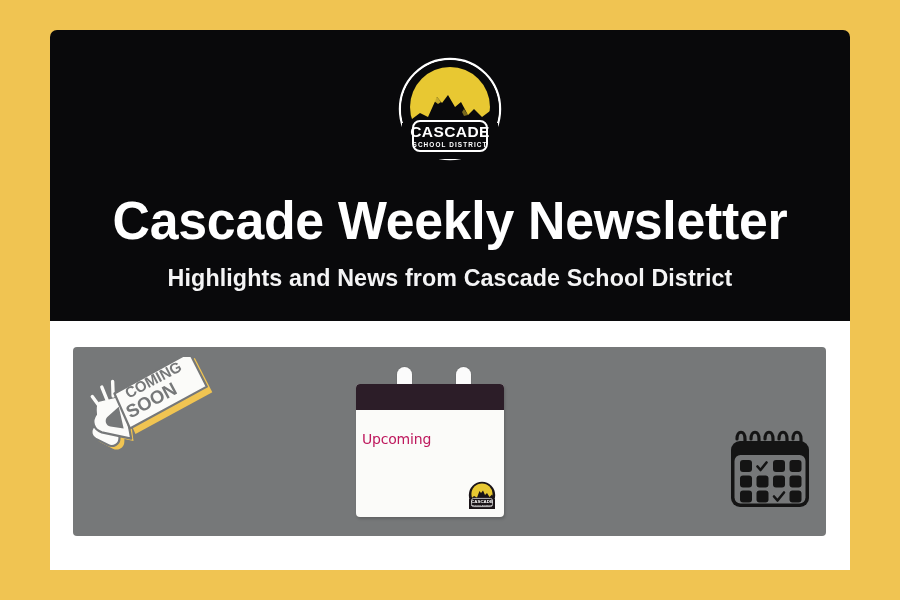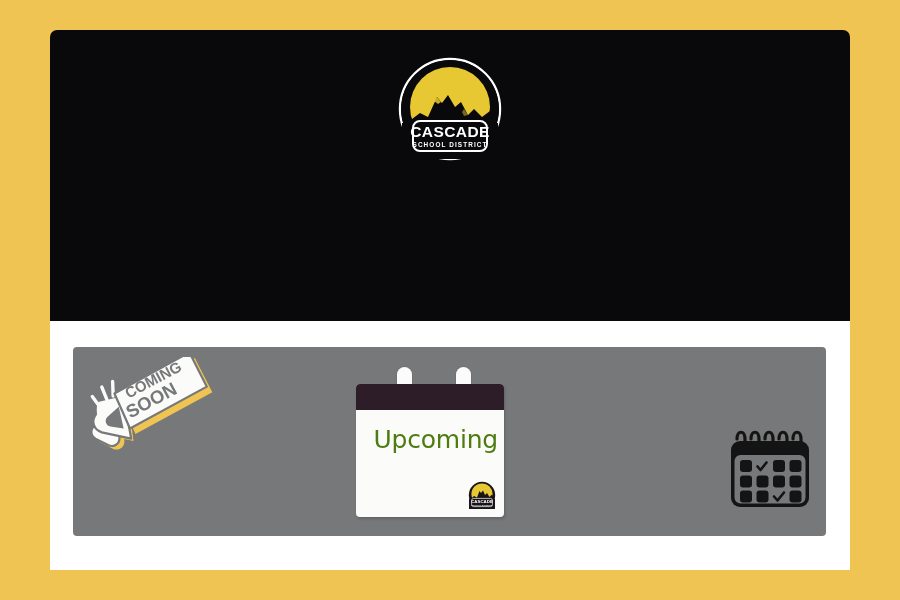--- a/index.html
+++ b/index.html
@@ -142,25 +142,25 @@
     box-shadow: 1px 2px 3px rgba(0,0,0,0.18);
   }
 
   #events-card-header {
     height: 26px;
     background: #2c1d28;
   }
 
   #events-card-title {
     font-family: "DejaVu Sans", sans-serif;
-    font-size: 25px;
+    font-size: 14px;
     line-height: 25px;
     font-weight: 400;
-    color: #4d7c0f;
-    text-align: right;
+    color: #be185d;
+    text-align: left;
     padding: 17px 6px 0 6px;
     letter-spacing: -0.2px;
   }
 
   #events-card-logo {
     position: absolute;
     right: 8px;
     bottom: 8px;
     width: 28px;
     height: 28px;
@@ -195,20 +195,25 @@
         <path d="M66 52 L70 58 L66 59 L64 55 Z" fill="#e8c832" opacity="0.5"></path>
 
         <rect x="4" y="66" width="96" height="36" fill="#09090b"></rect>
 
         <rect x="15" y="64" width="74" height="30" rx="7" fill="#09090b" stroke="#ffffff" stroke-width="2"></rect>
         <text x="52" y="80" text-anchor="middle" fill="#ffffff" font-family="Liberation Sans, sans-serif" font-size="15.5" font-weight="700" letter-spacing="0.4">CASCADE</text>
         <text x="52" y="90" text-anchor="middle" fill="#ffffff" font-family="Liberation Sans, sans-serif" font-size="6.4" font-weight="700" letter-spacing="1.1">SCHOOL DISTRICT</text>
       </svg>
     </div>
 
+    <div id="headline-block">
+      <div id="newsletter-title">Cascade Weekly Newsletter</div>
+      <div id="newsletter-subtitle">Highlights and News from Cascade School District</div>
+
+    </div>
   </div>
 
   <div id="body-panel">
 
     <div id="hero-media">
 
       <div id="coming-soon-graphic">
         <svg viewBox="0 0 140 104" width="140" height="104" aria-hidden="true">
           <g transform="rotate(-18 70 52)">
 

